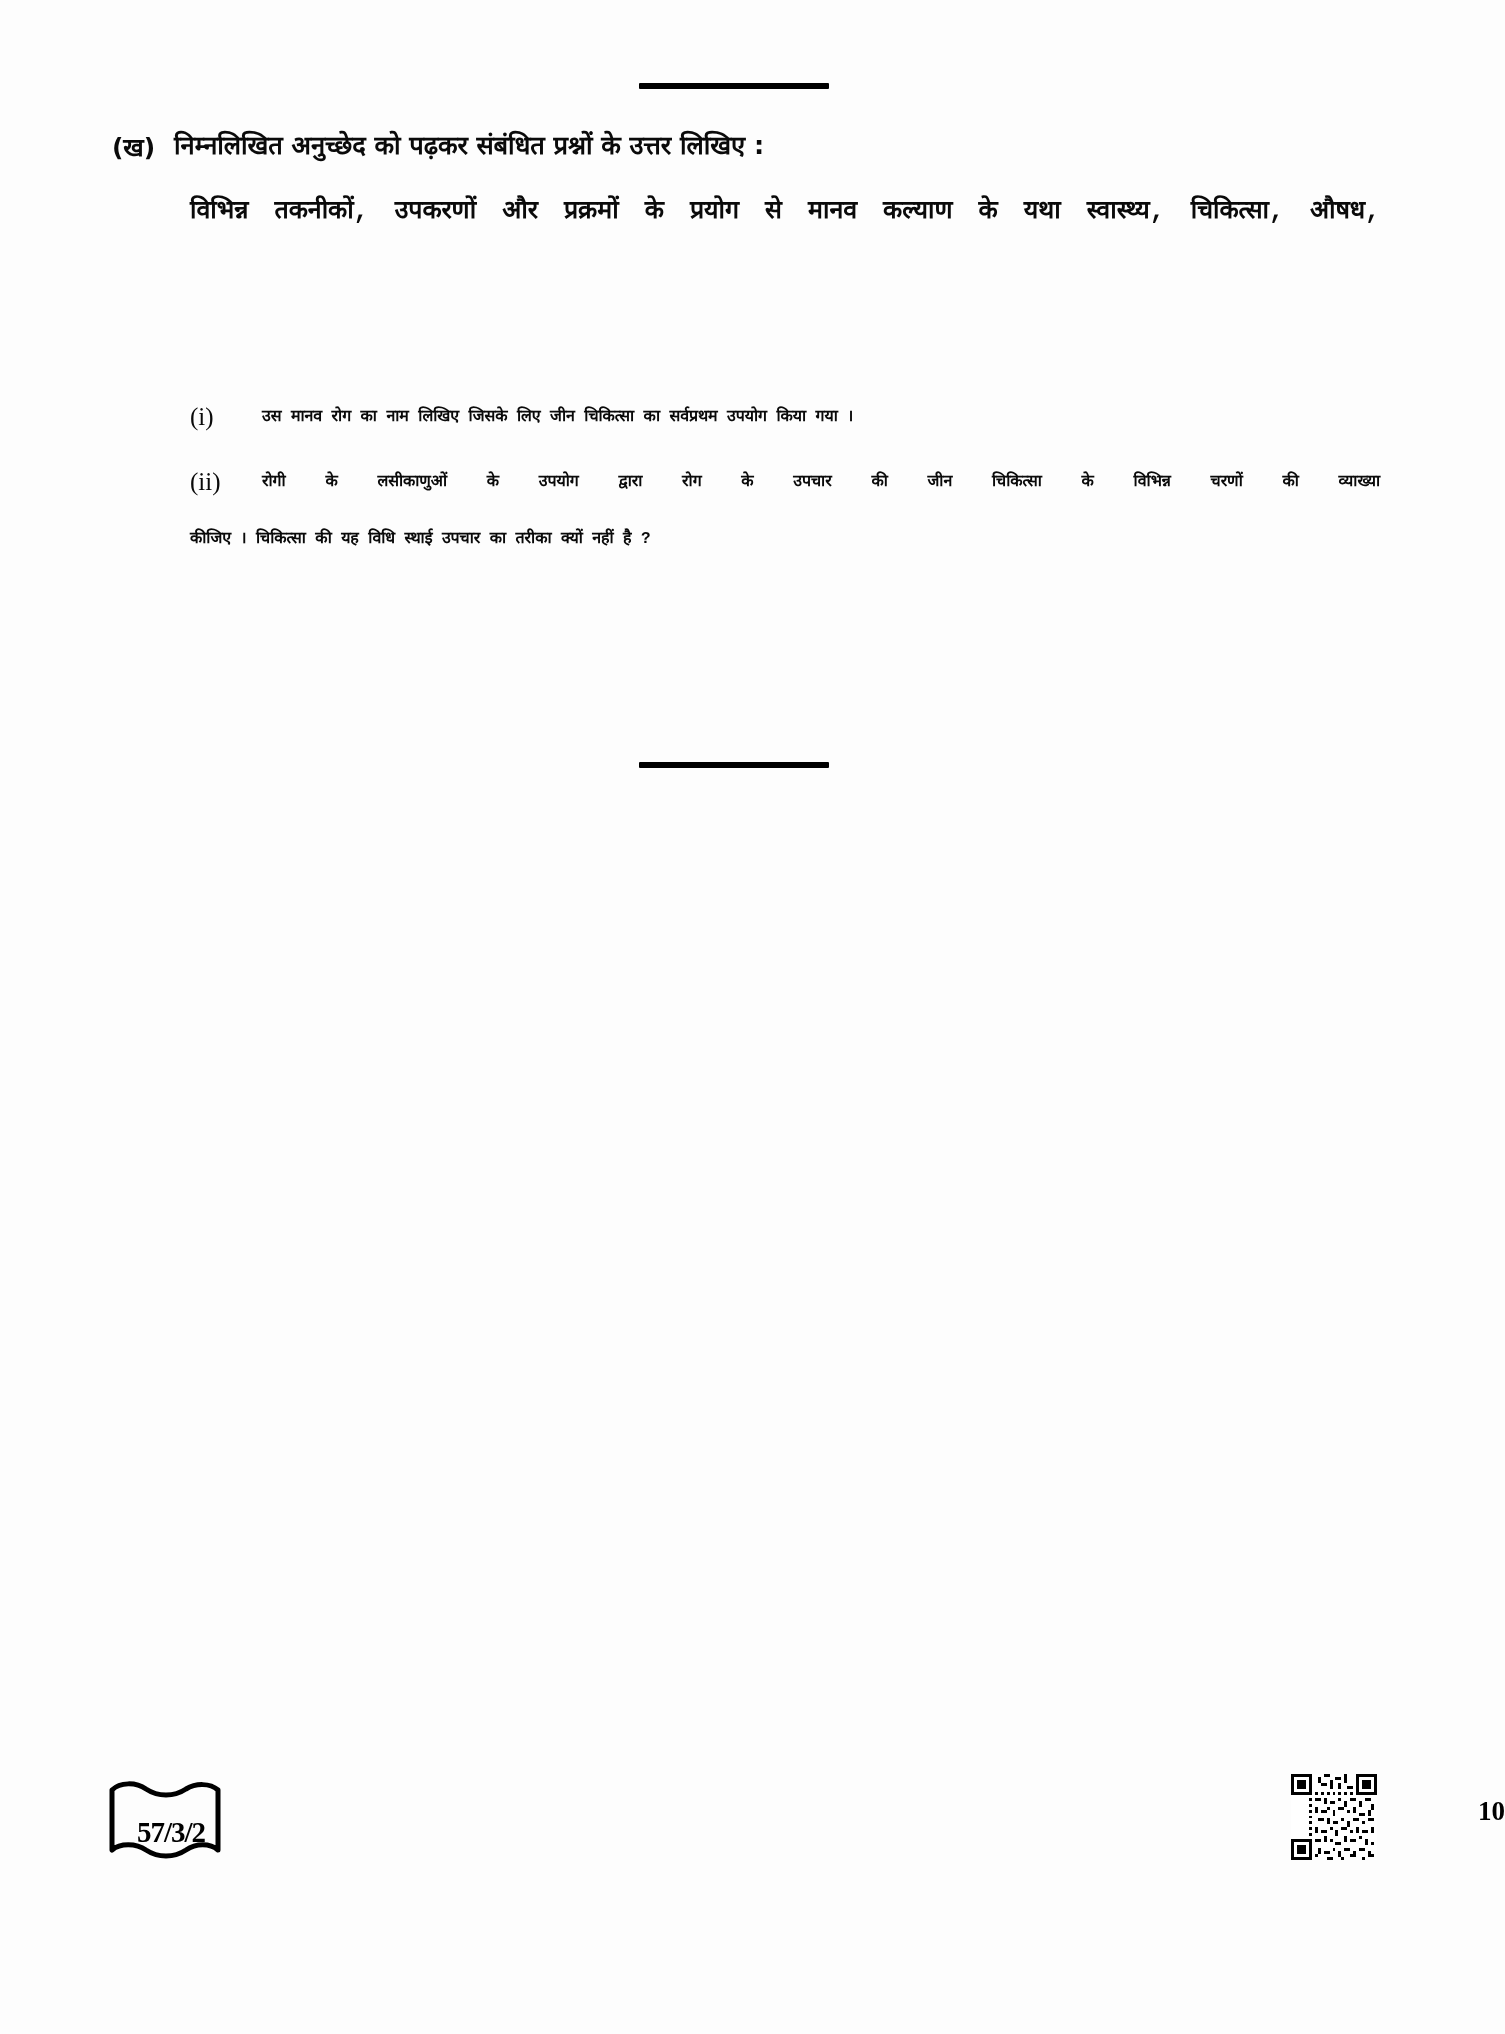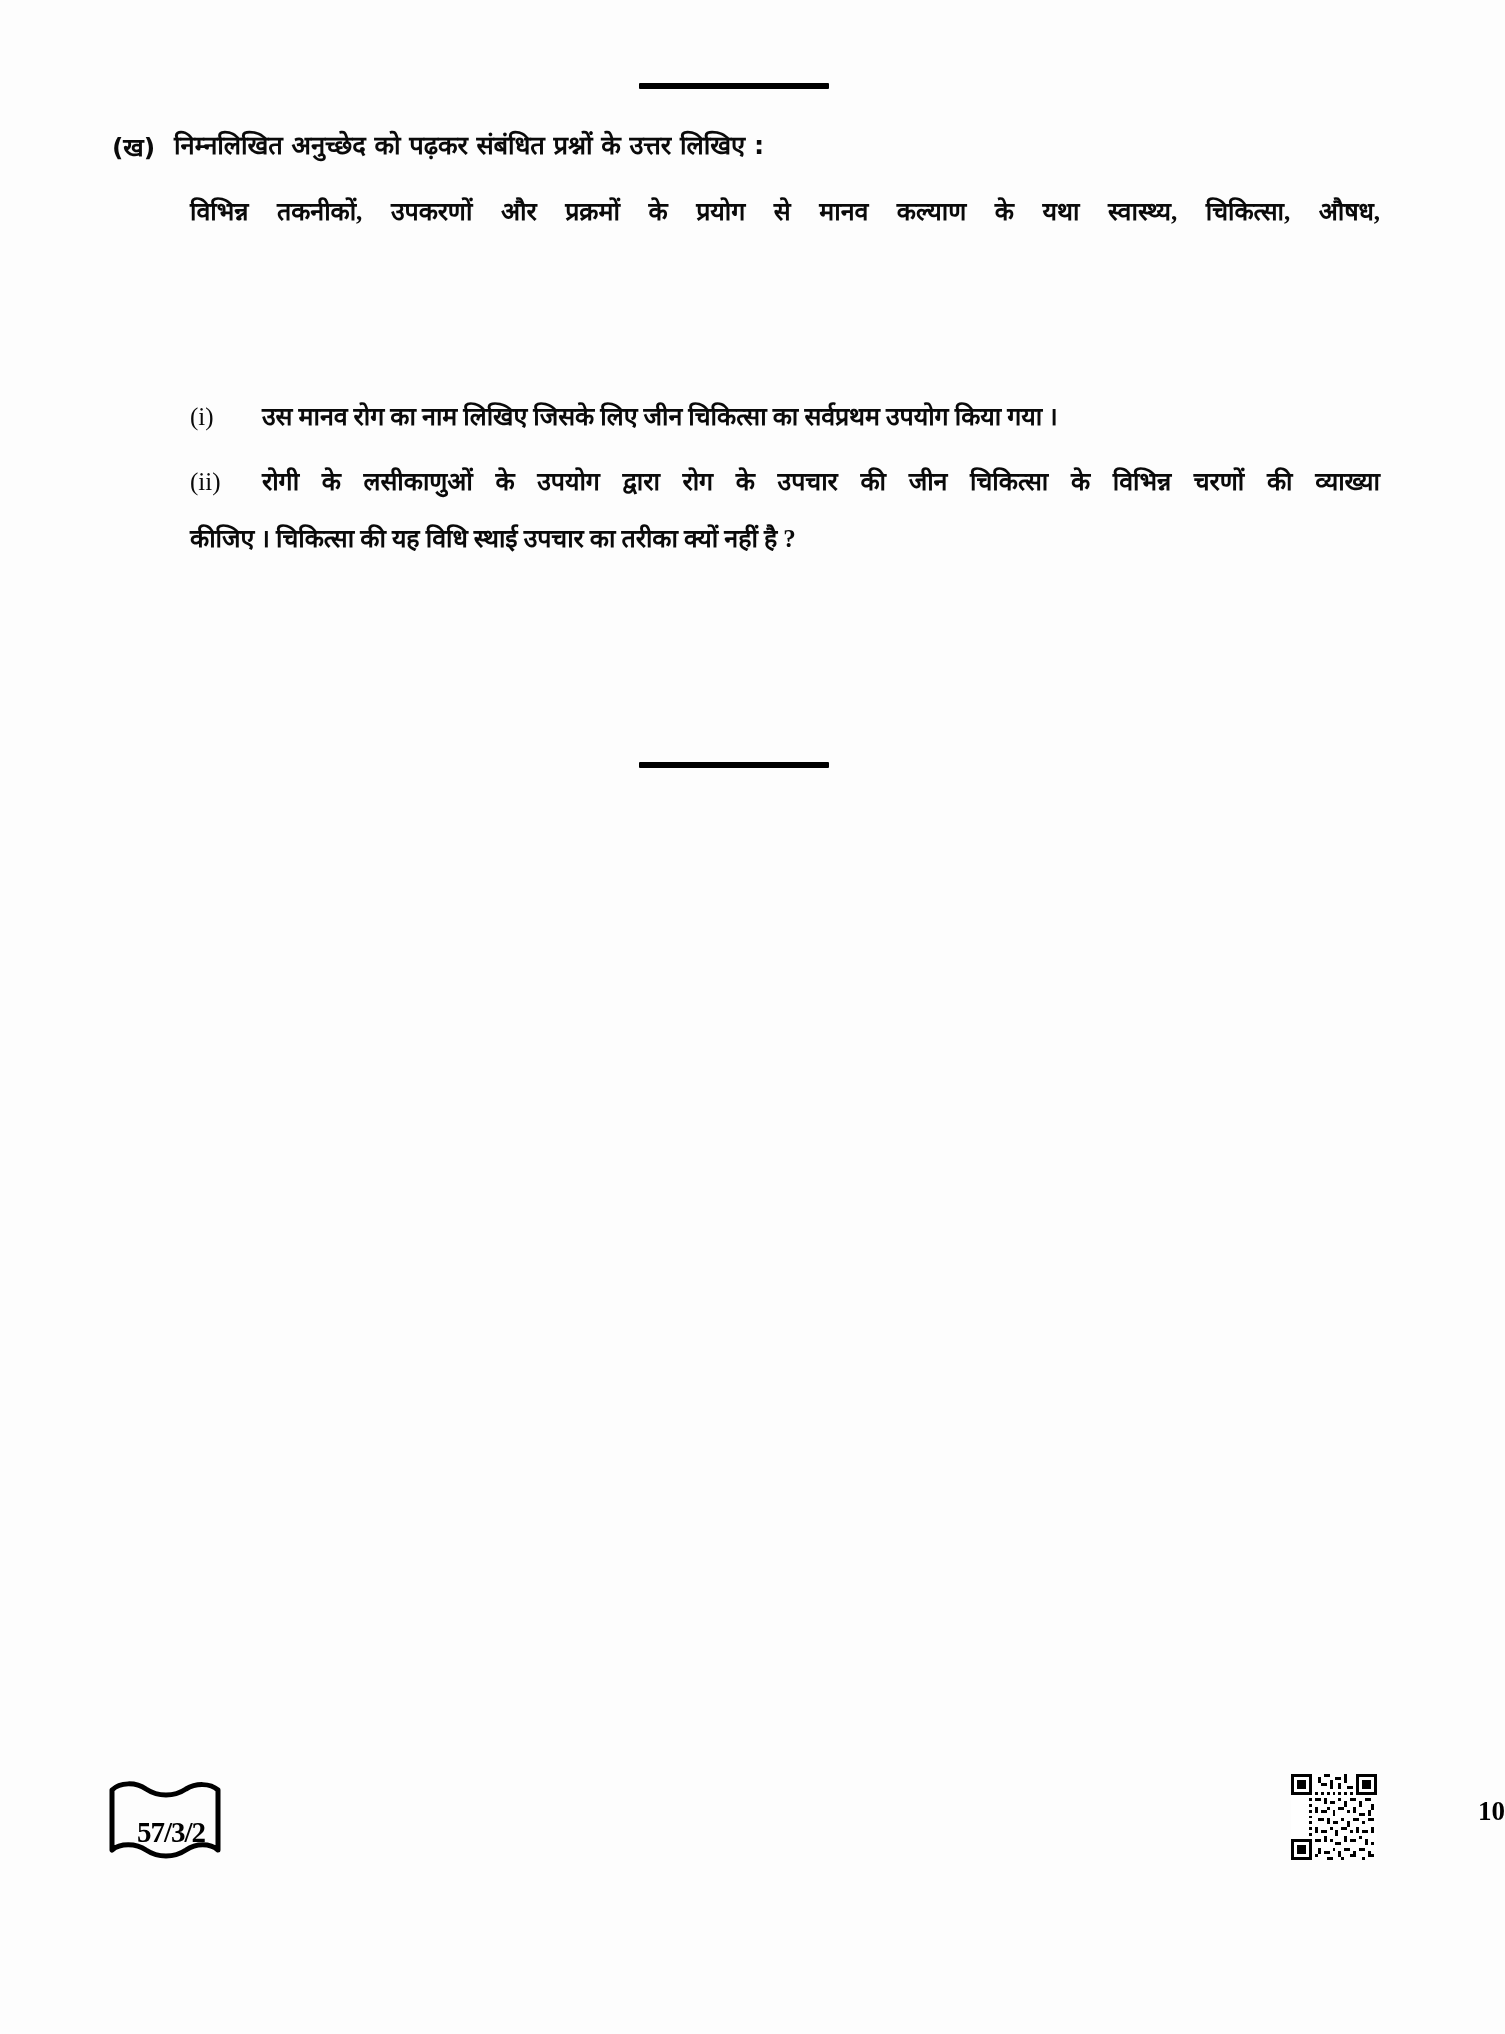--- a/index.html
+++ b/index.html
@@ -88,21 +88,21 @@
   }
 
   
   .para {
     position: absolute;
     left: 190px;
     top: 196px;
     width: 1190px;
   }
   .para-line {
-    font-family: Liberation Serif, serif;
+    font-family: Liberation Mono, monospace;
     font-weight: 600;
     font-size: 25px;
     color: #0a0a0a;
     height: 57px;
     line-height: 32px;
     white-space: nowrap;
     display: flex;
     align-items: flex-start;
   }
   .para-line.justify {
@@ -130,23 +130,23 @@
     line-height: 34px;
     color: #0a0a0a;
   }
   .item .rn.wide {
     width: 72px;
   }
   .item-body {
     flex: 1 1 auto;
   }
   .item-line {
-    font-family: Liberation Serif, serif;
+    font-family: Liberation Mono, monospace;
     font-weight: 600;
-    font-size: 25px;
+    font-size: 16px;
     color: #0a0a0a;
     line-height: 34px;
     height: 57px;
     white-space: nowrap;
   }
   .item-line.justify {
     text-align: justify;
     text-align-last: justify;
     white-space: normal;
   }

